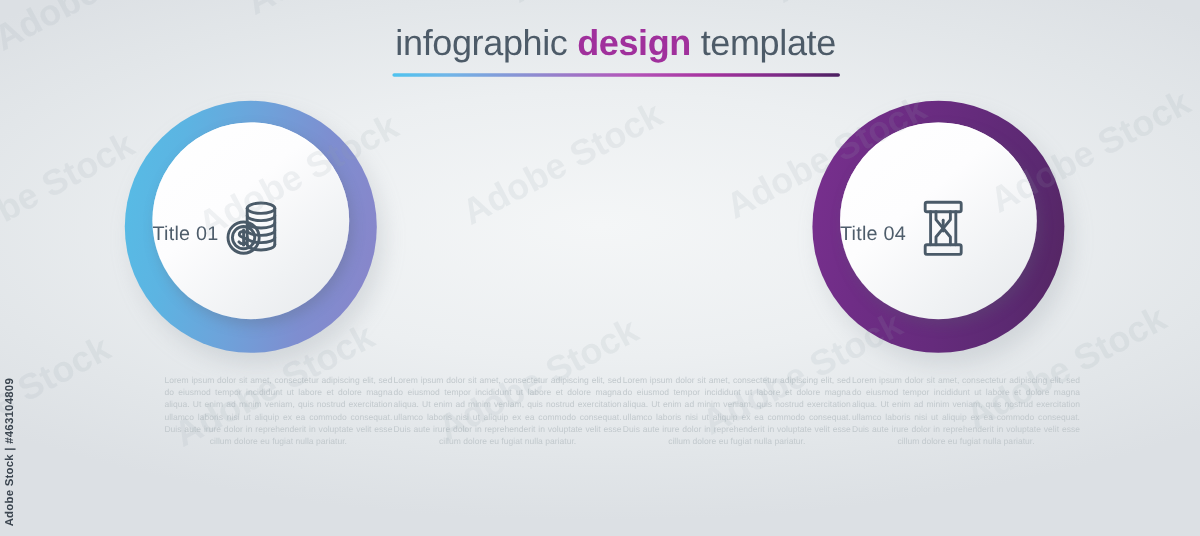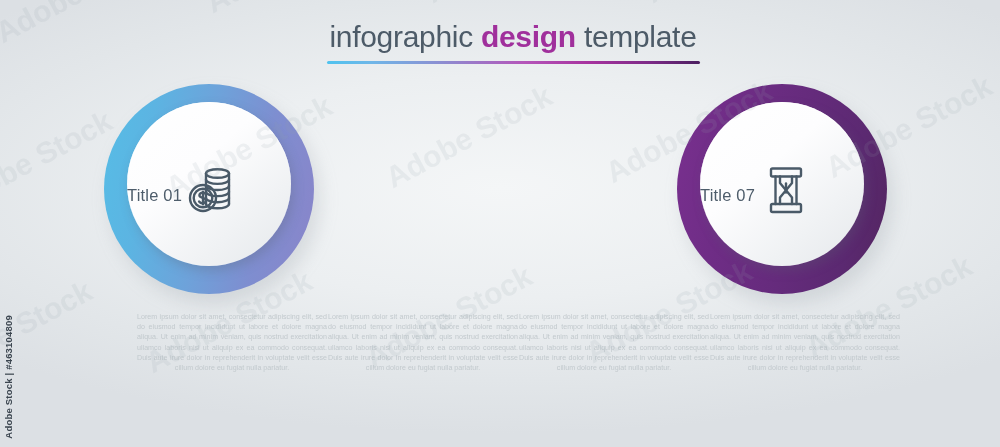--- a/index.html
+++ b/index.html
@@ -225,21 +225,21 @@
         </svg>
       </div>
     </div>
   </div>
 
 
 
   <div class="step step-4">
     <div class="ring ring-4"></div>
     <div class="disc">
-      <div class="step-title">Title 07</div>
+      <div class="step-title">Title 04</div>
       <div class="step-icon">
         <svg width="60" height="60" viewBox="0 0 60 60" fill="none" stroke="#4a5a68" stroke-width="2.4" stroke-linecap="round" stroke-linejoin="round">
 
           <rect x="15" y="8.5" width="30" height="8" rx="1.5"></rect>
 
           <rect x="15" y="44" width="30" height="8" rx="1.5"></rect>
 
           <path d="M19.5 16.5 v27.5"></path>
           <path d="M40.5 16.5 v27.5"></path>
 

